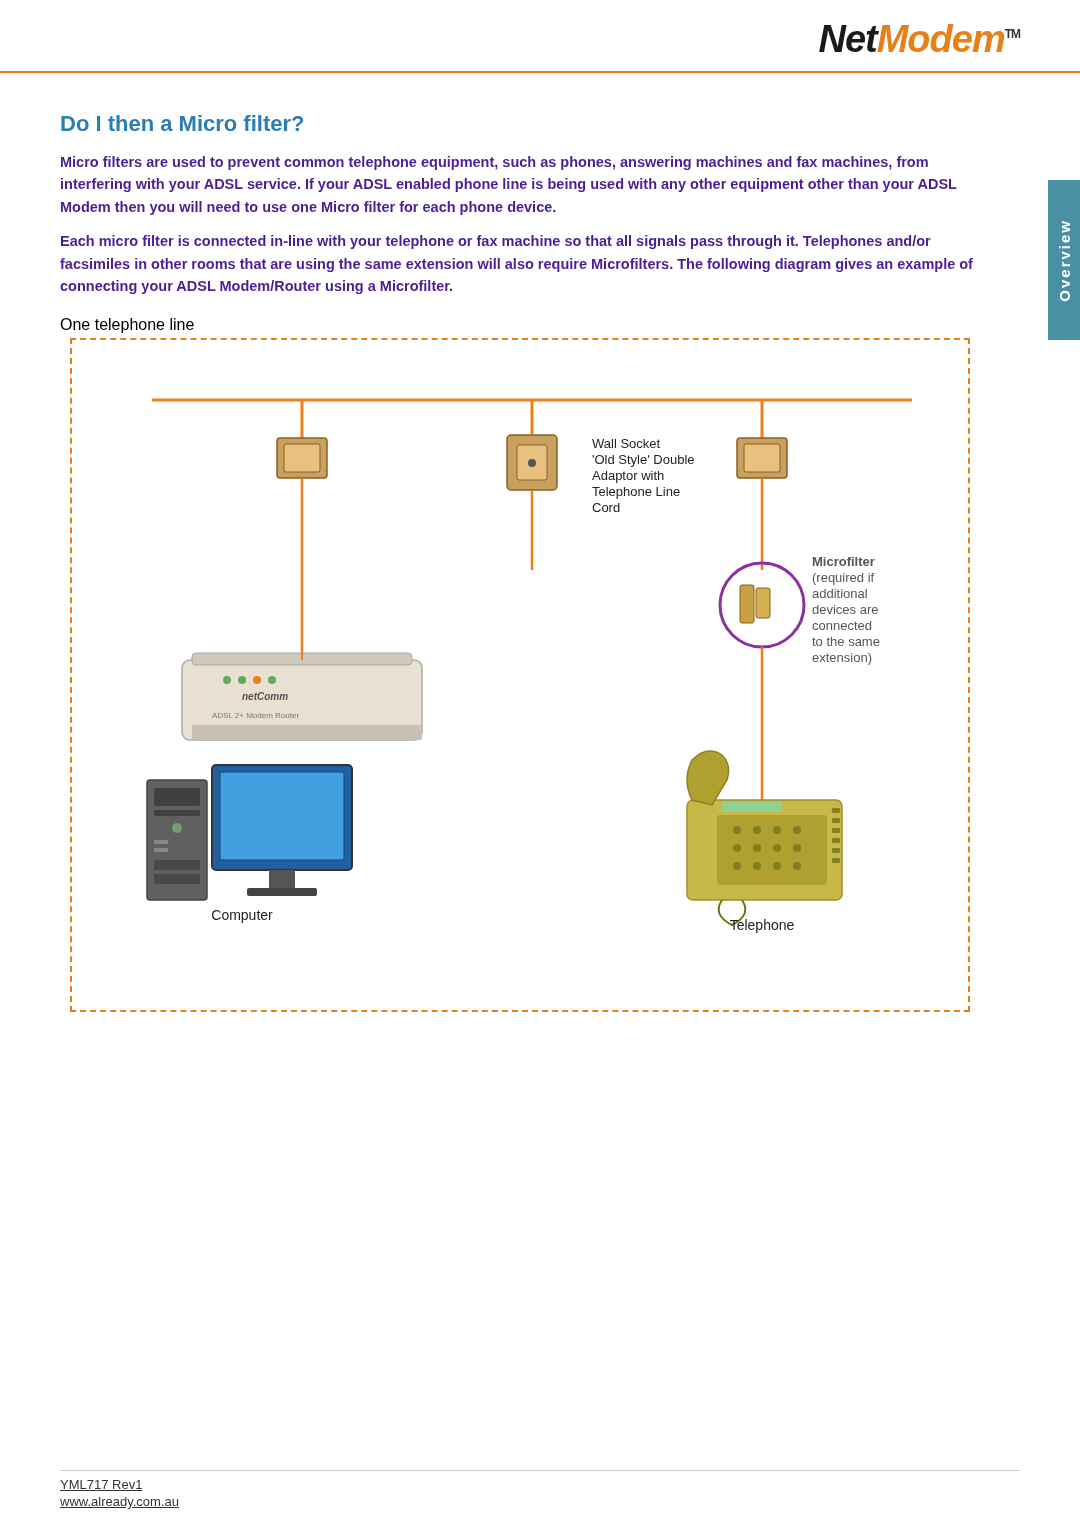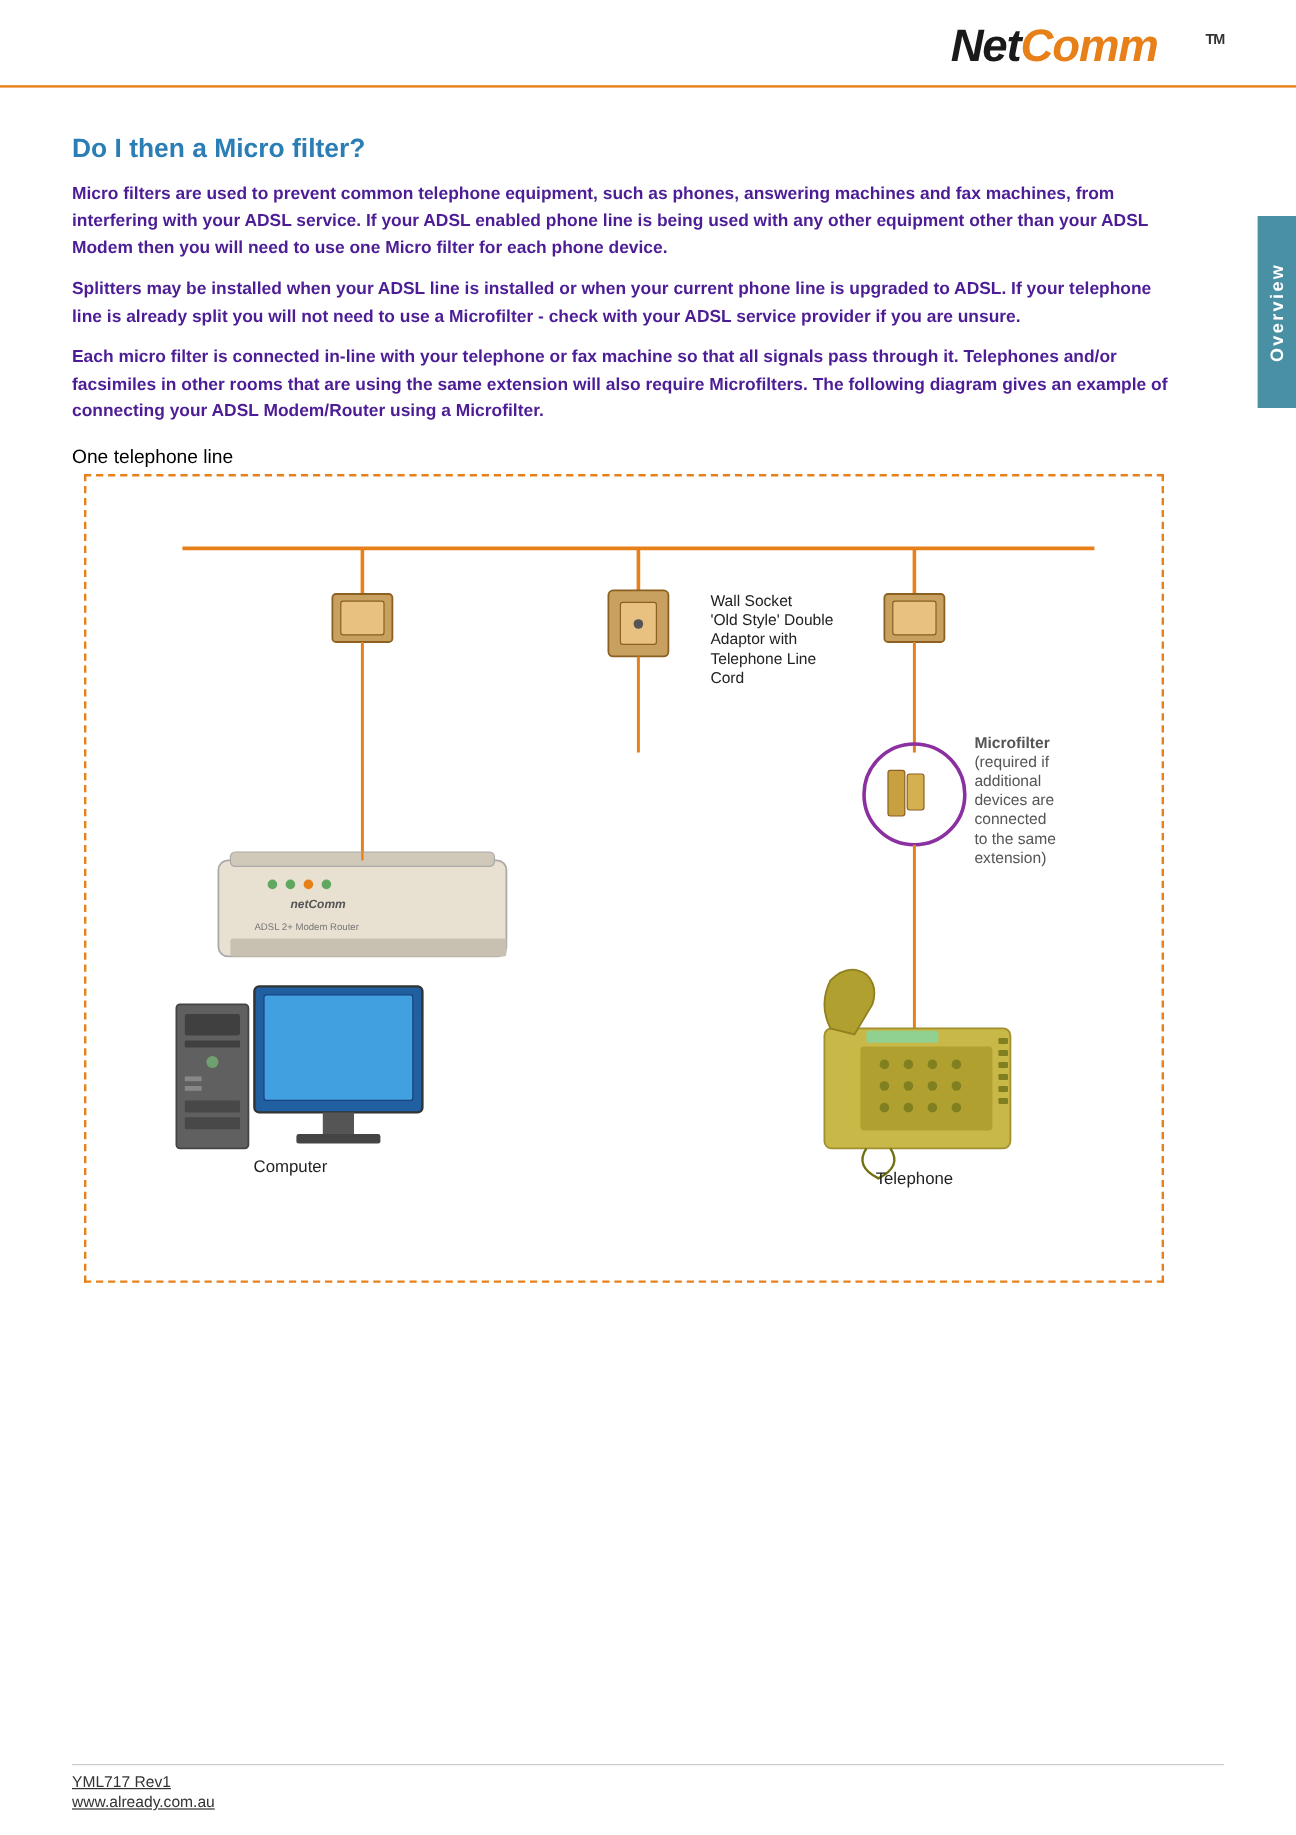--- a/index.html
+++ b/index.html
@@ -57,21 +57,20 @@
       color: #1a1a1a;
       letter-spacing: -1px;
     }
     .logo-text .net { color: #1a1a1a; }
     .logo-text .comm { color: #e8801a; }
     .logo-tm {
       font-size: 12px;
       vertical-align: super;
       font-style: normal;
       color: #333;
-      margin-left: 40px;
     }
 
     .page-title {
       font-size: 22px;
       font-weight: bold;
       color: #2a7db5;
       margin: 18px 0 14px 0;
       padding-left: 0;
     }
 
@@ -131,31 +130,30 @@
 </head>
 <body>
 
 <div class="side-tab">
   <span>Overview</span>
 </div>
 
 <div class="header">
   <div>
     <span class="logo-text">
-      <span class="net">Net</span><span class="comm">Comm</span><span class="logo-tm">TM</span>
+      <span class="net">Net</span><span class="comm">Modem</span><span class="logo-tm">TM</span>
     </span>
   </div>
 </div>
 
 <div class="main-content">
 
   <h1 class="page-title">Do I then a Micro filter?</h1>
 
   <p class="body-text">Micro filters are used to prevent common telephone equipment, such as phones, answering machines and fax machines, from interfering with your ADSL service.  If your ADSL enabled phone line is being used with any other equipment other than your ADSL Modem then you will need to use one Micro filter for each phone device.</p>
-  <p class="body-text">Splitters may be installed when your ADSL line is installed or when your current phone line is upgraded to ADSL.  If your telephone line is already split you will not need to use a Microfilter - check with your ADSL service provider if you are unsure.</p>
   <p class="body-text">Each micro filter is connected in-line with your telephone or fax machine so that all signals pass through it.   Telephones and/or facsimiles in other rooms that are using the same extension will also require Microfilters. The following diagram gives an example of connecting your ADSL Modem/Router using a Microfilter.</p>
 
   <div class="diagram-container">
     <div class="diagram-title">One telephone line</div>
 
     <div class="dashed-box">
       <svg class="diagram-svg" width="880" height="620" viewBox="0 0 880 620">
 
         <line x1="60" y1="30" x2="820" y2="30" stroke="#e8801a" stroke-width="3"></line>
 

